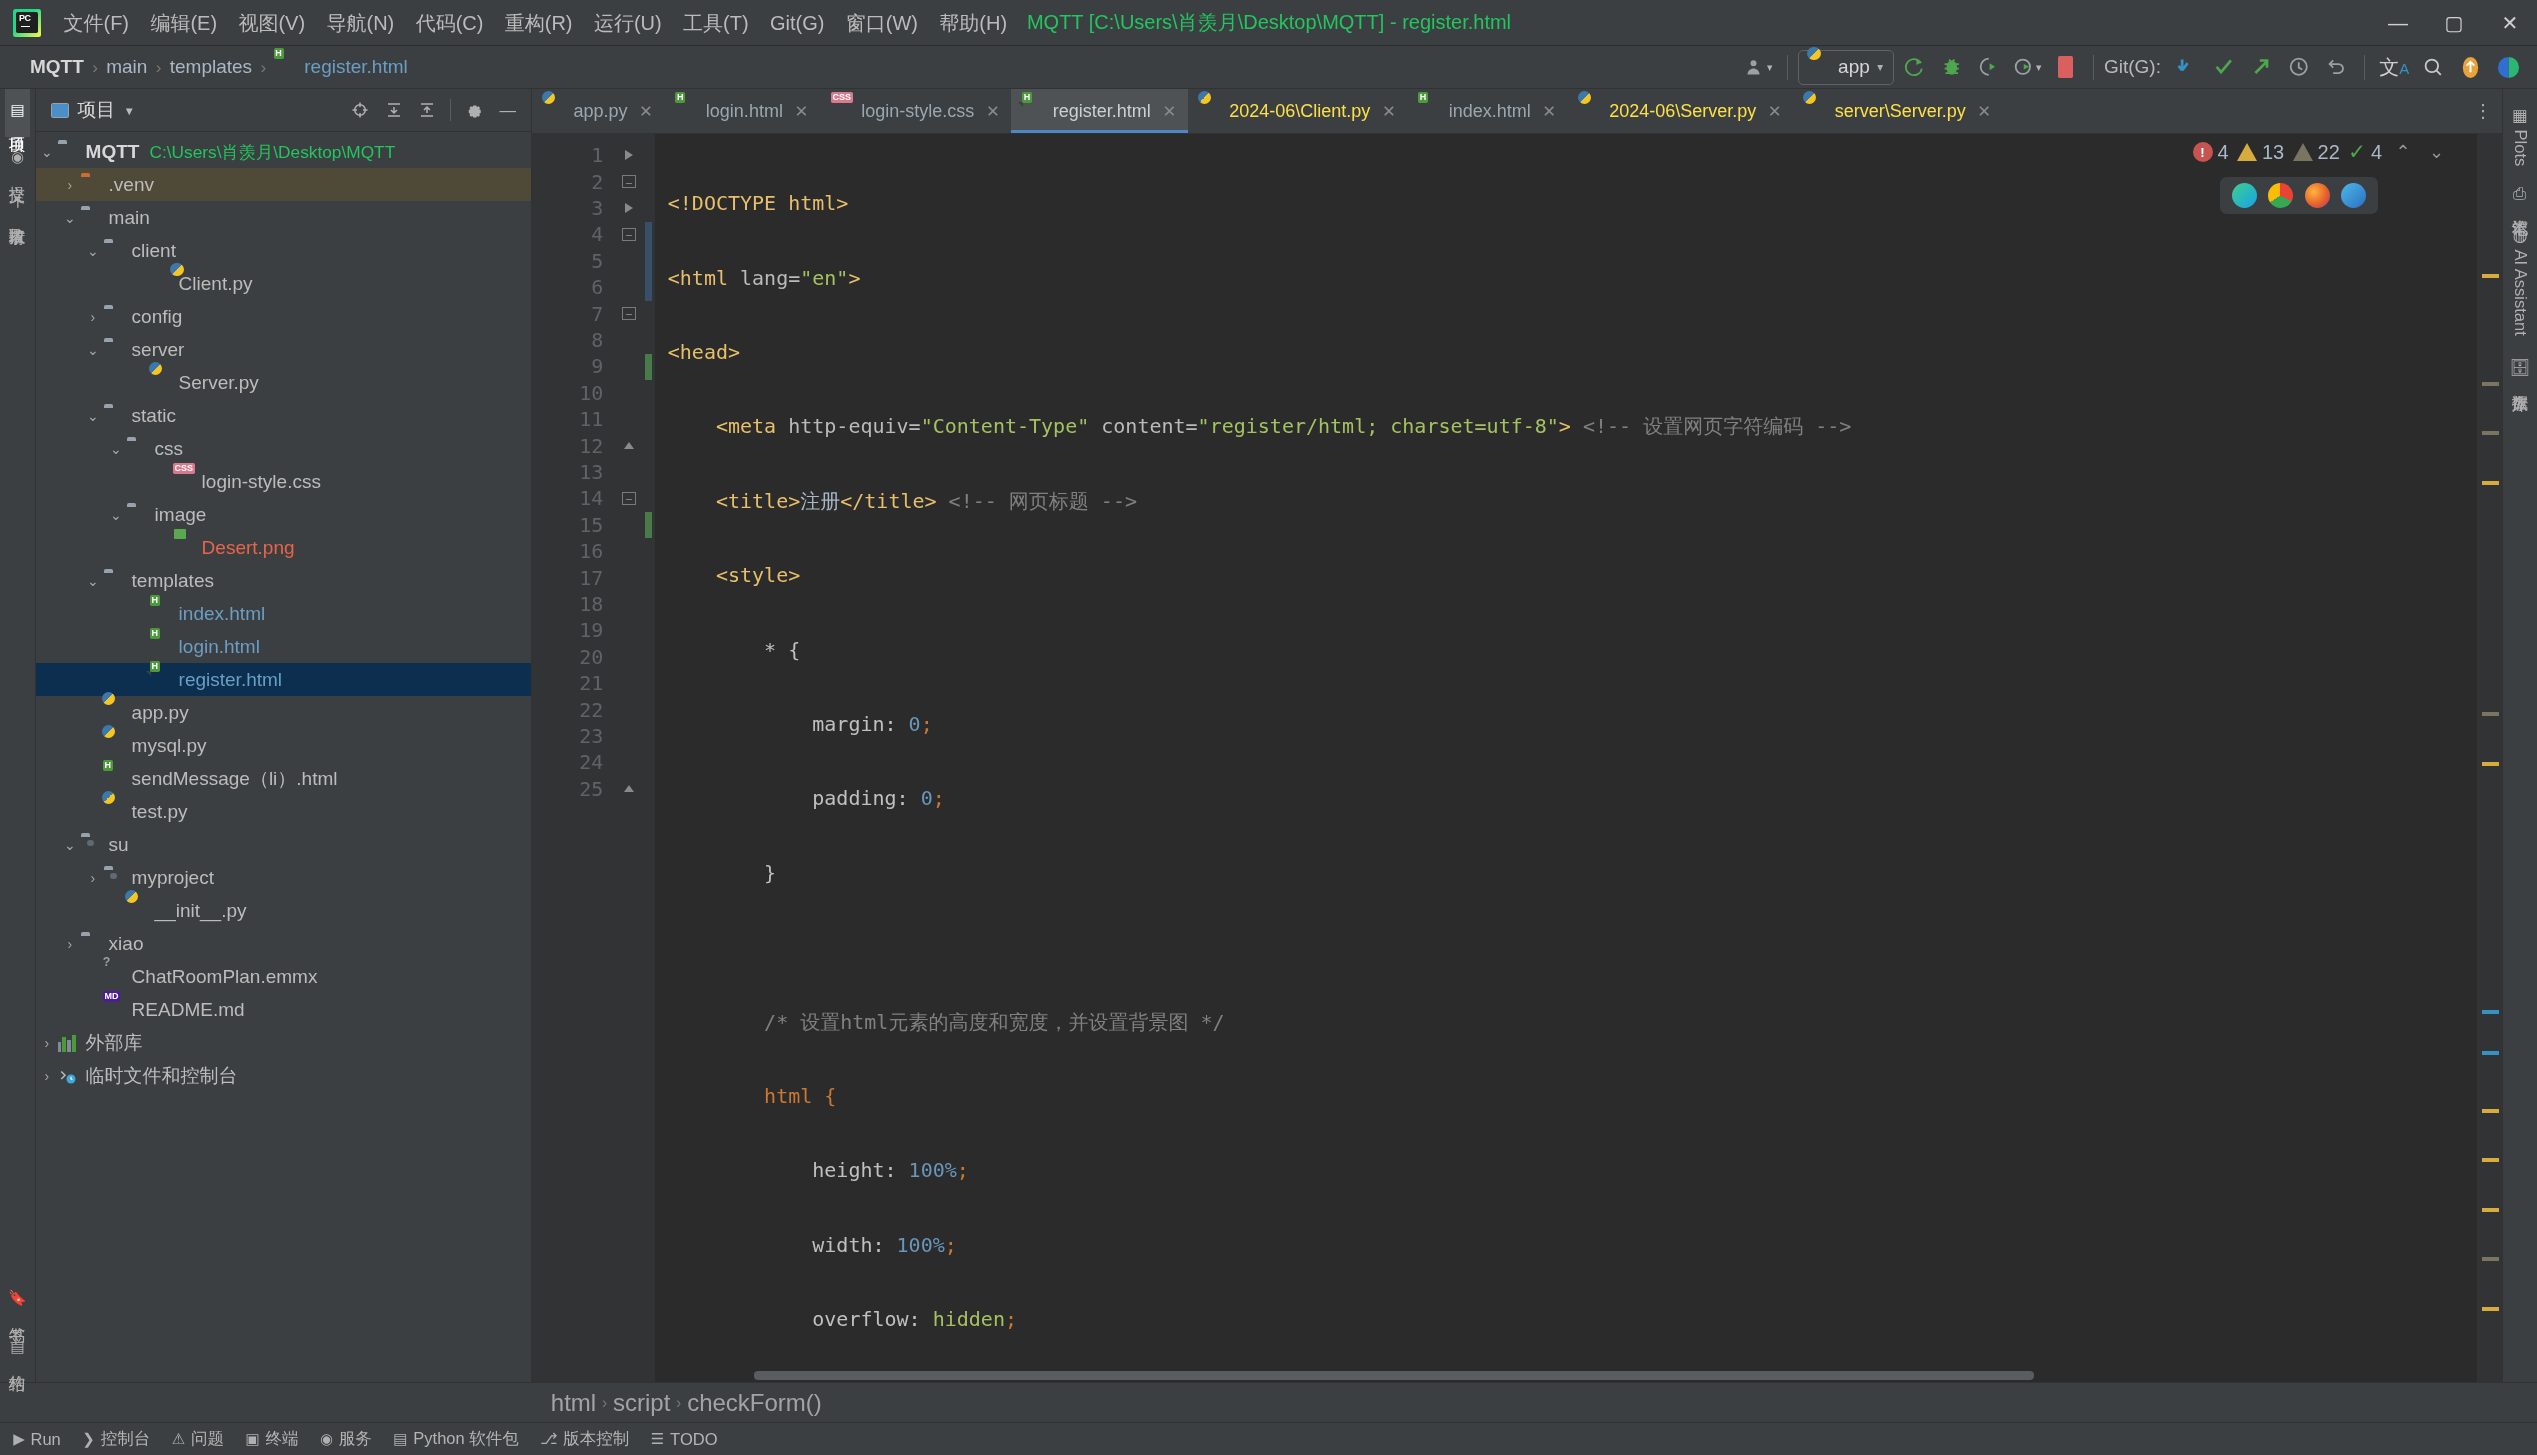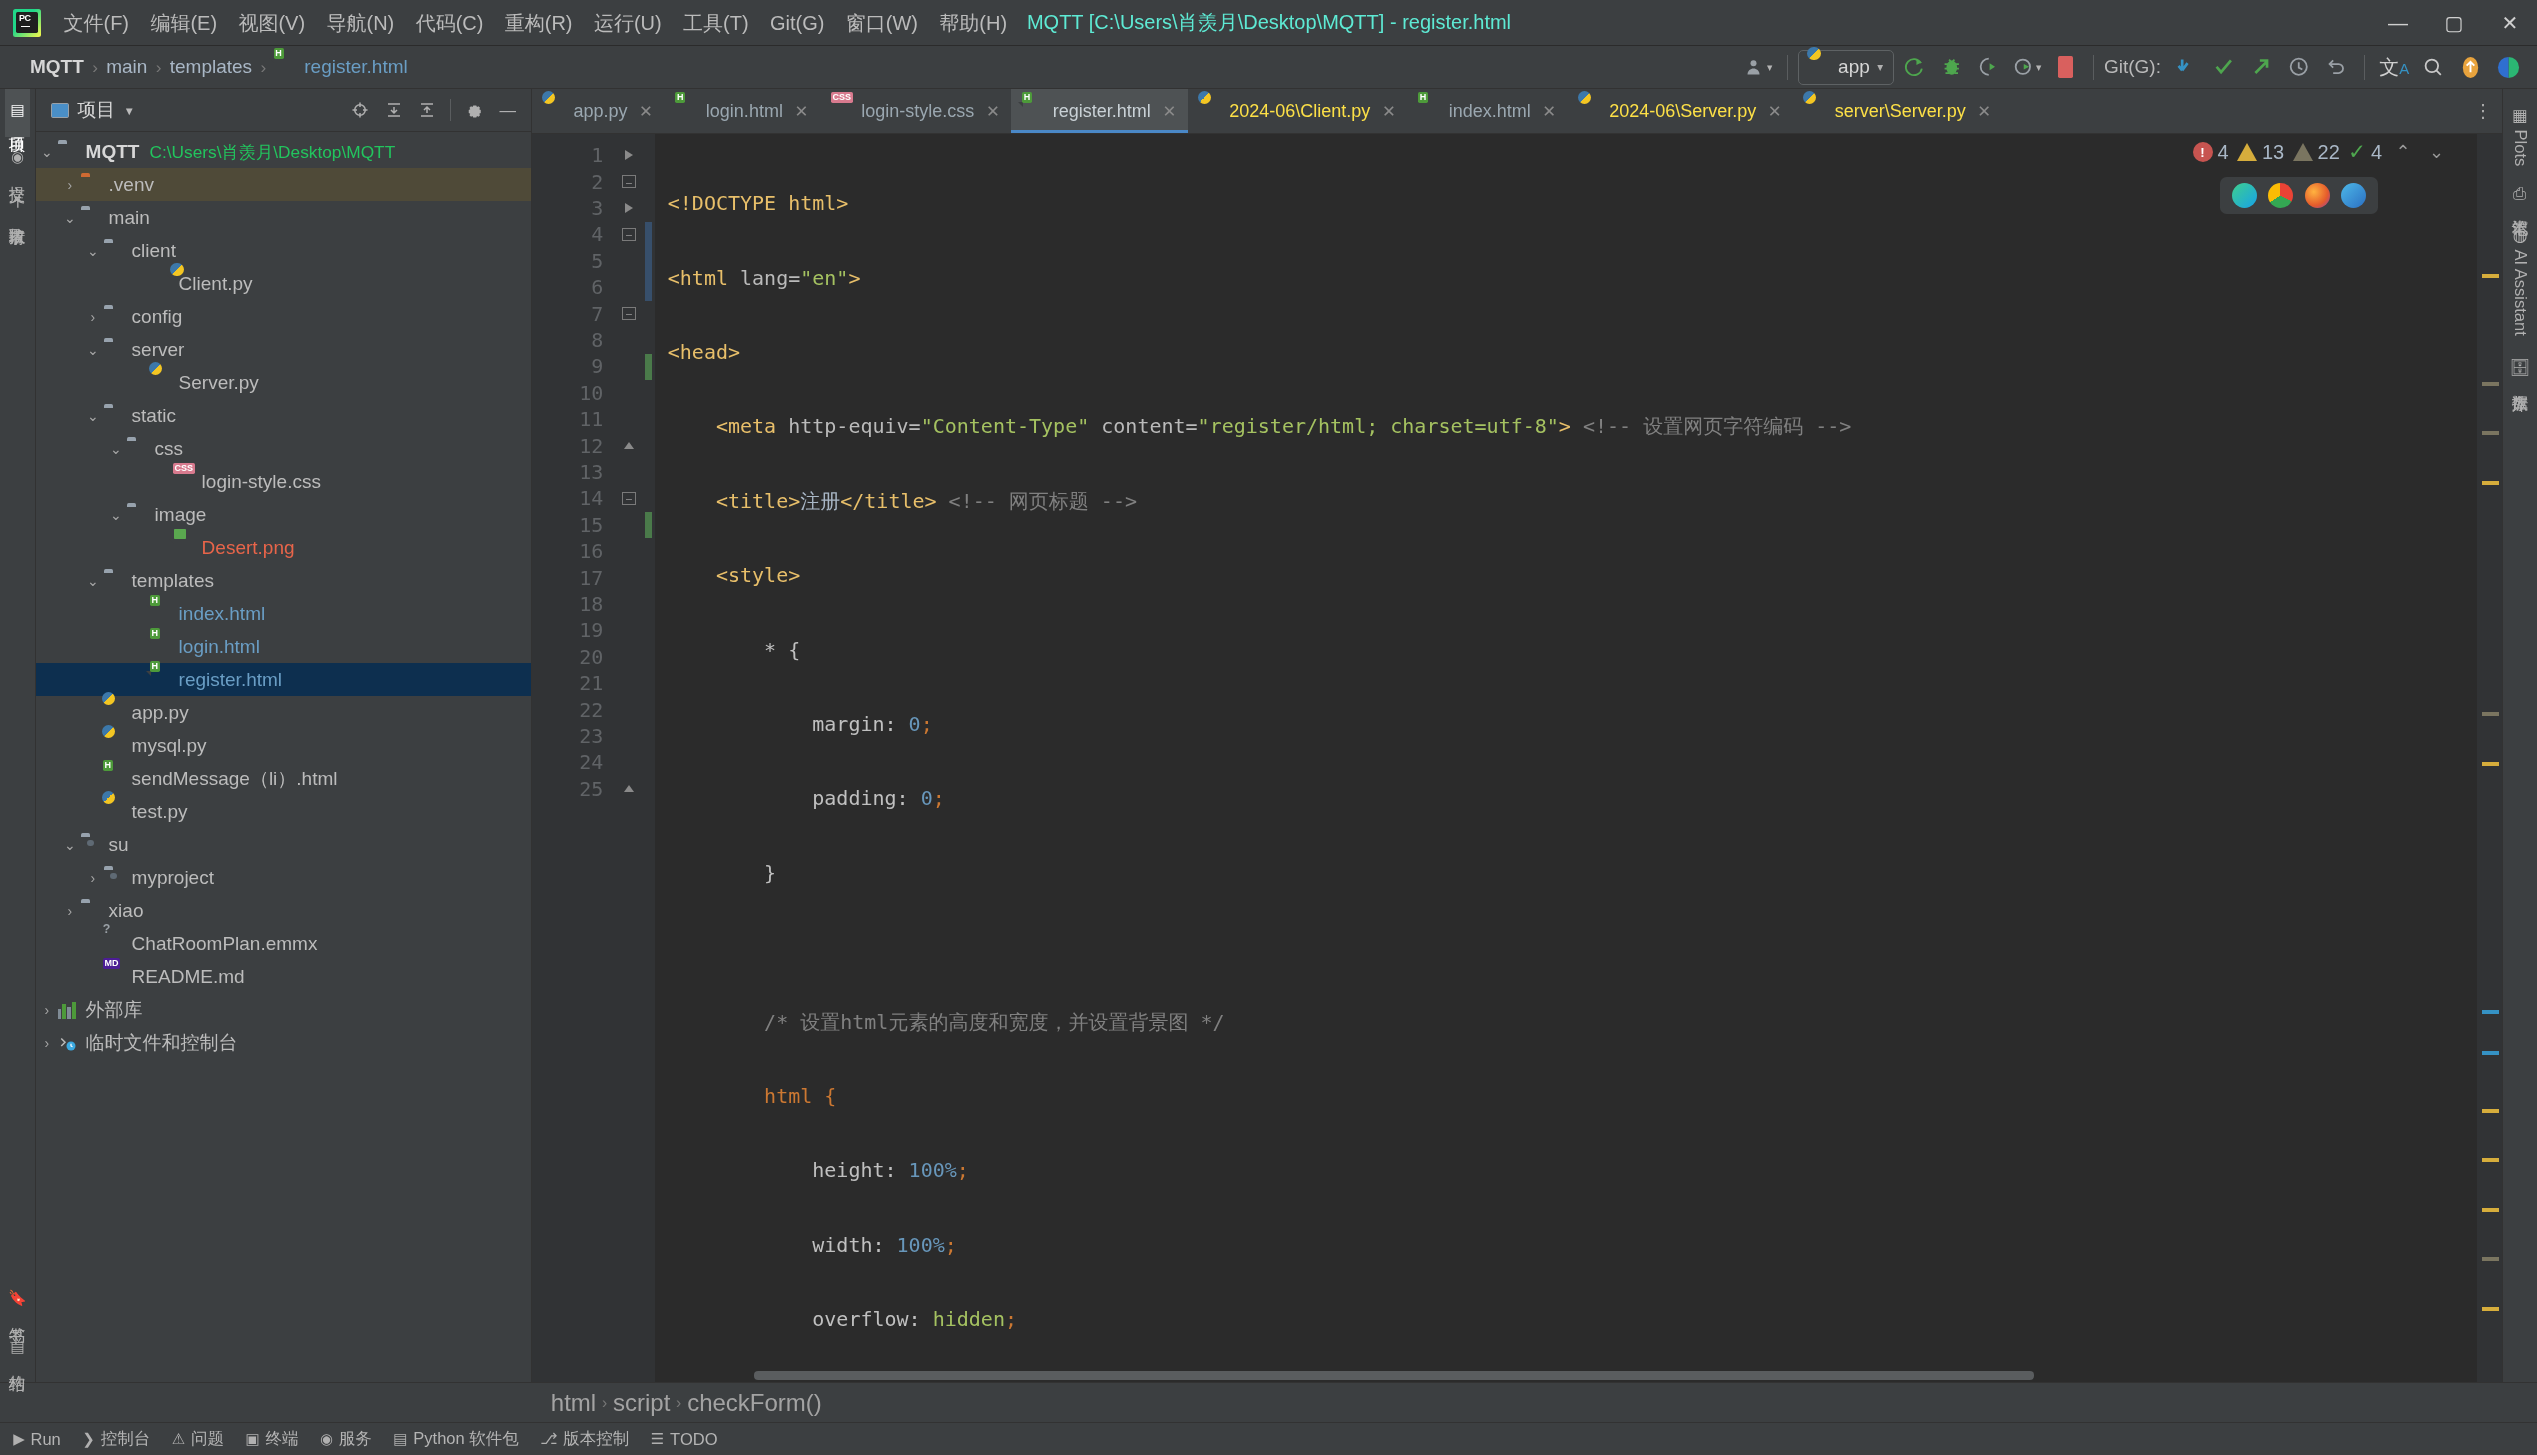--- a/index.html
+++ b/index.html
@@ -36,21 +36,21 @@
     padding:1.7px 0 0 2.5px; letter-spacing:-0.4px;
   }
   .pc-logo .dash { position:absolute; left:5px; bottom:5.8px; width:8.3px; height:1.7px; background:#fff; }
   .menu { display:flex; align-items:center; height:100%; }
   .menu-item {
     color:#bbbbbb; font-size:20px; padding: 0 10.7px; line-height:46px;
     white-space:nowrap; cursor:default;
   }
   .win-title {
     position:absolute; left:0; right:0; text-align:center;
-    color:#5eead4; font-size:20px; pointer-events:none;
+    color:#22c55e; font-size:20px; pointer-events:none;
   }
   .win-buttons { position:absolute; right:0; top:0; height:46px; display:flex; align-items:center; }
   .win-btn { width:56px; height:46px; display:flex; align-items:center; justify-content:center; color:#cfcfcf; font-size:20px; }
 
   
   .navbar {
     height: 43px; flex:0 0 43px; background:#3c3f41;
     display:flex; align-items:center; border-bottom:0.8px solid #323232;
     position:relative;
   }
@@ -553,20 +553,25 @@
 
         <div class="node" style="padding-left:23px;">
           <span class="arrow">⌄</span>
           <span class="ico"><span class="folder mod"></span></span>
           <span class="lbl">su</span>
         </div>
         <div class="node" style="padding-left:46px;">
           <span class="arrow">›</span>
           <span class="ico"><span class="folder mod"></span></span>
           <span class="lbl">myproject</span>
+        </div>
+        <div class="node" style="padding-left:69px;">
+          <span class="arrow none"></span>
+          <span class="ico"><span class="fileico"><span class="pybadge"></span></span></span>
+          <span class="lbl">__init__.py</span>
         </div>
 
         <div class="node" style="padding-left:23px;">
           <span class="arrow">›</span>
           <span class="ico"><span class="folder"></span></span>
           <span class="lbl">xiao</span>
         </div>
         <div class="node" style="padding-left:46px;">
           <span class="arrow none"></span>
           <span class="ico"><span class="fileico"><span class="qbadge">?</span></span></span>

